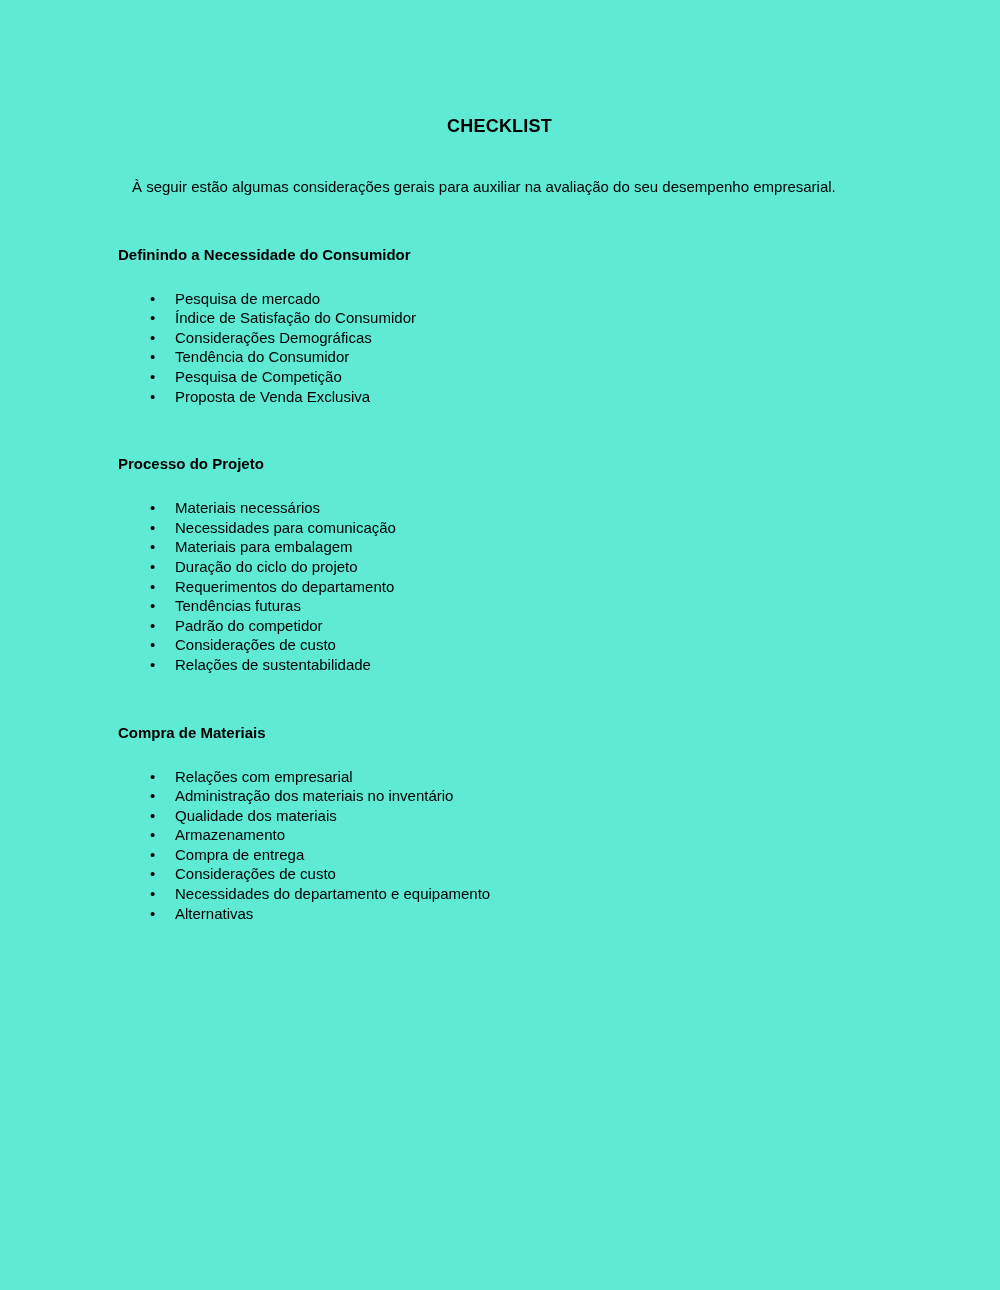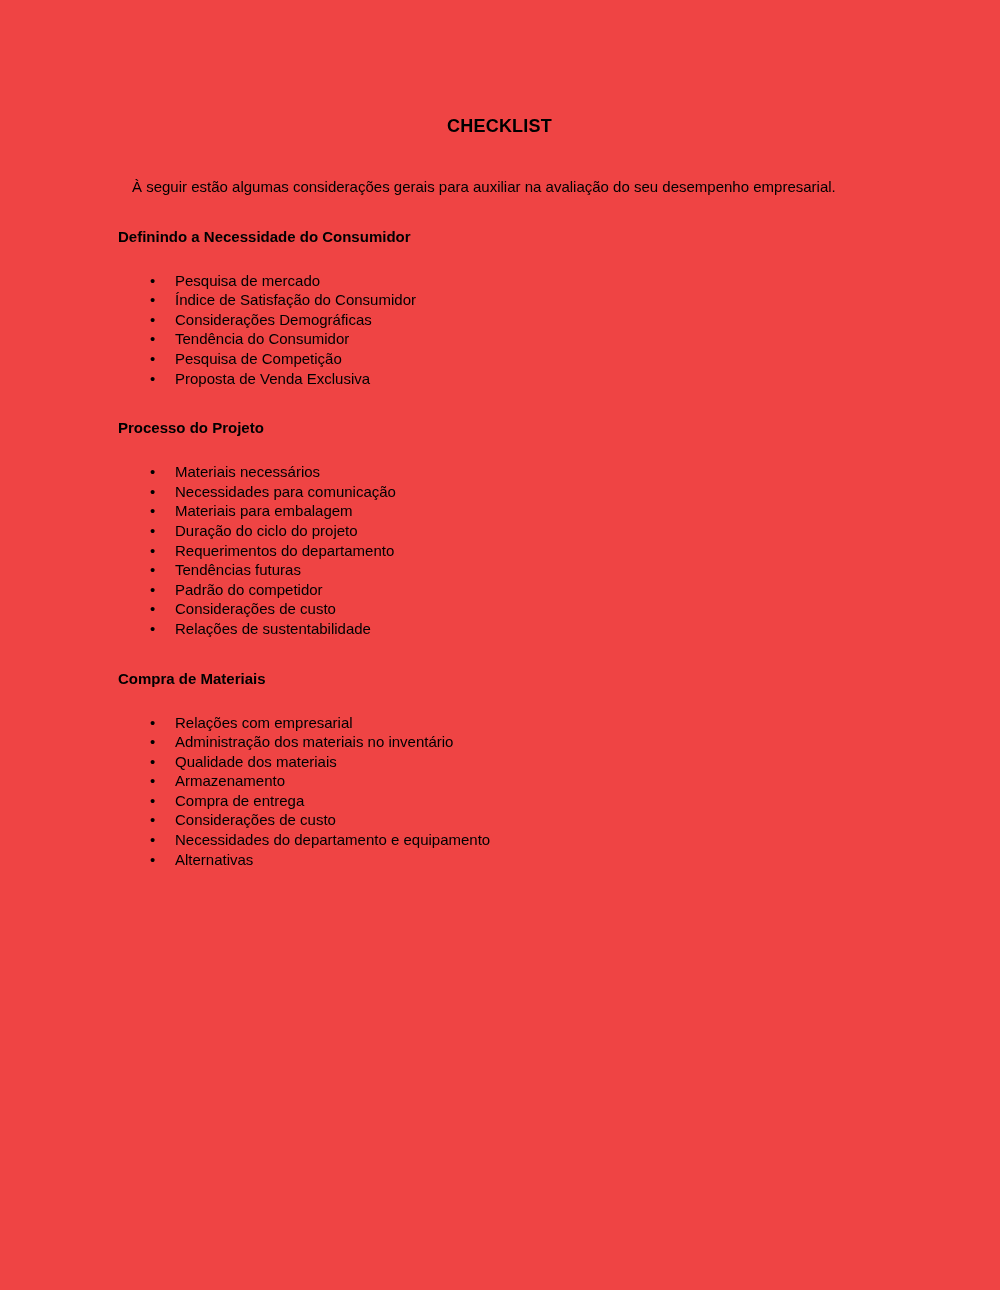--- a/index.html
+++ b/index.html
@@ -2,21 +2,21 @@
 <html><head>
 <meta charset="utf-8">
 <style>
   * { margin: 0; padding: 0; box-sizing: border-box; }
   html, body { background: #ffffff; }
   .page {
     position: relative;
     width: 1000px;
     height: 1290px;
     margin: 0 auto;
-    background: #ef4444;
+    background: #5eead4;
     color: #000000;
     font-family: "Liberation Sans", "DejaVu Sans", sans-serif;
     padding: 116px 119px 0 118px;
     overflow: hidden;
   }
   .doc-title {
     font-size: 18px;
     line-height: 21px;
     font-weight: bold;
     text-align: center;
@@ -30,21 +30,21 @@
     margin-top: 25px;
     letter-spacing: 0.2px;
   }
   .intro {
     margin-top: 40px;
     font-size: 15px;
     line-height: 19.6px;
     text-align: justify;
     text-indent: 14px;
   }
-  .section { margin-top: 30px; }
+  .section { margin-top: 48px; }
   .section-heading {
     font-size: 15px;
     line-height: 20px;
     font-weight: bold;
   }
   .bullet-list {
     list-style: none;
     margin-top: 24px;
     padding-left: 32px;
   }

